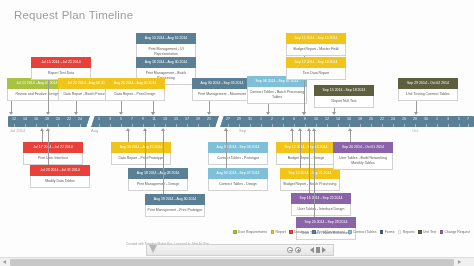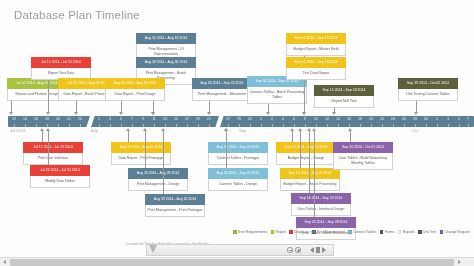--- a/index.html
+++ b/index.html
@@ -145,21 +145,21 @@
   }
   .scroll-left::after  { border-right: 3px solid #9a9a9a; }
   .scroll-right::after { border-left: 3px solid #9a9a9a; left: 3.5px; }
   .scroll-thumb { height: 7px; background: #c8c8c8; border-radius: 1px; margin-left: 1px; }
 </style>
 </head>
 <body>
 
 <div id="app">
 
-  <div class="title">Database Plan Timeline</div>
+  <div class="title">Request Plan Timeline</div>
 
   <div class="canvas">
 
     <div class="axis">
       <div class="axis-inner" id="axis-inner">
           <div class="tick" style="left: 6px;">12</div>
           <div class="tickmark" style="left: 6px;"></div>
           <div class="tick" style="left: 17px;">14</div>
           <div class="tickmark" style="left: 17px;"></div>
           <div class="tick" style="left: 28px;">16</div>

